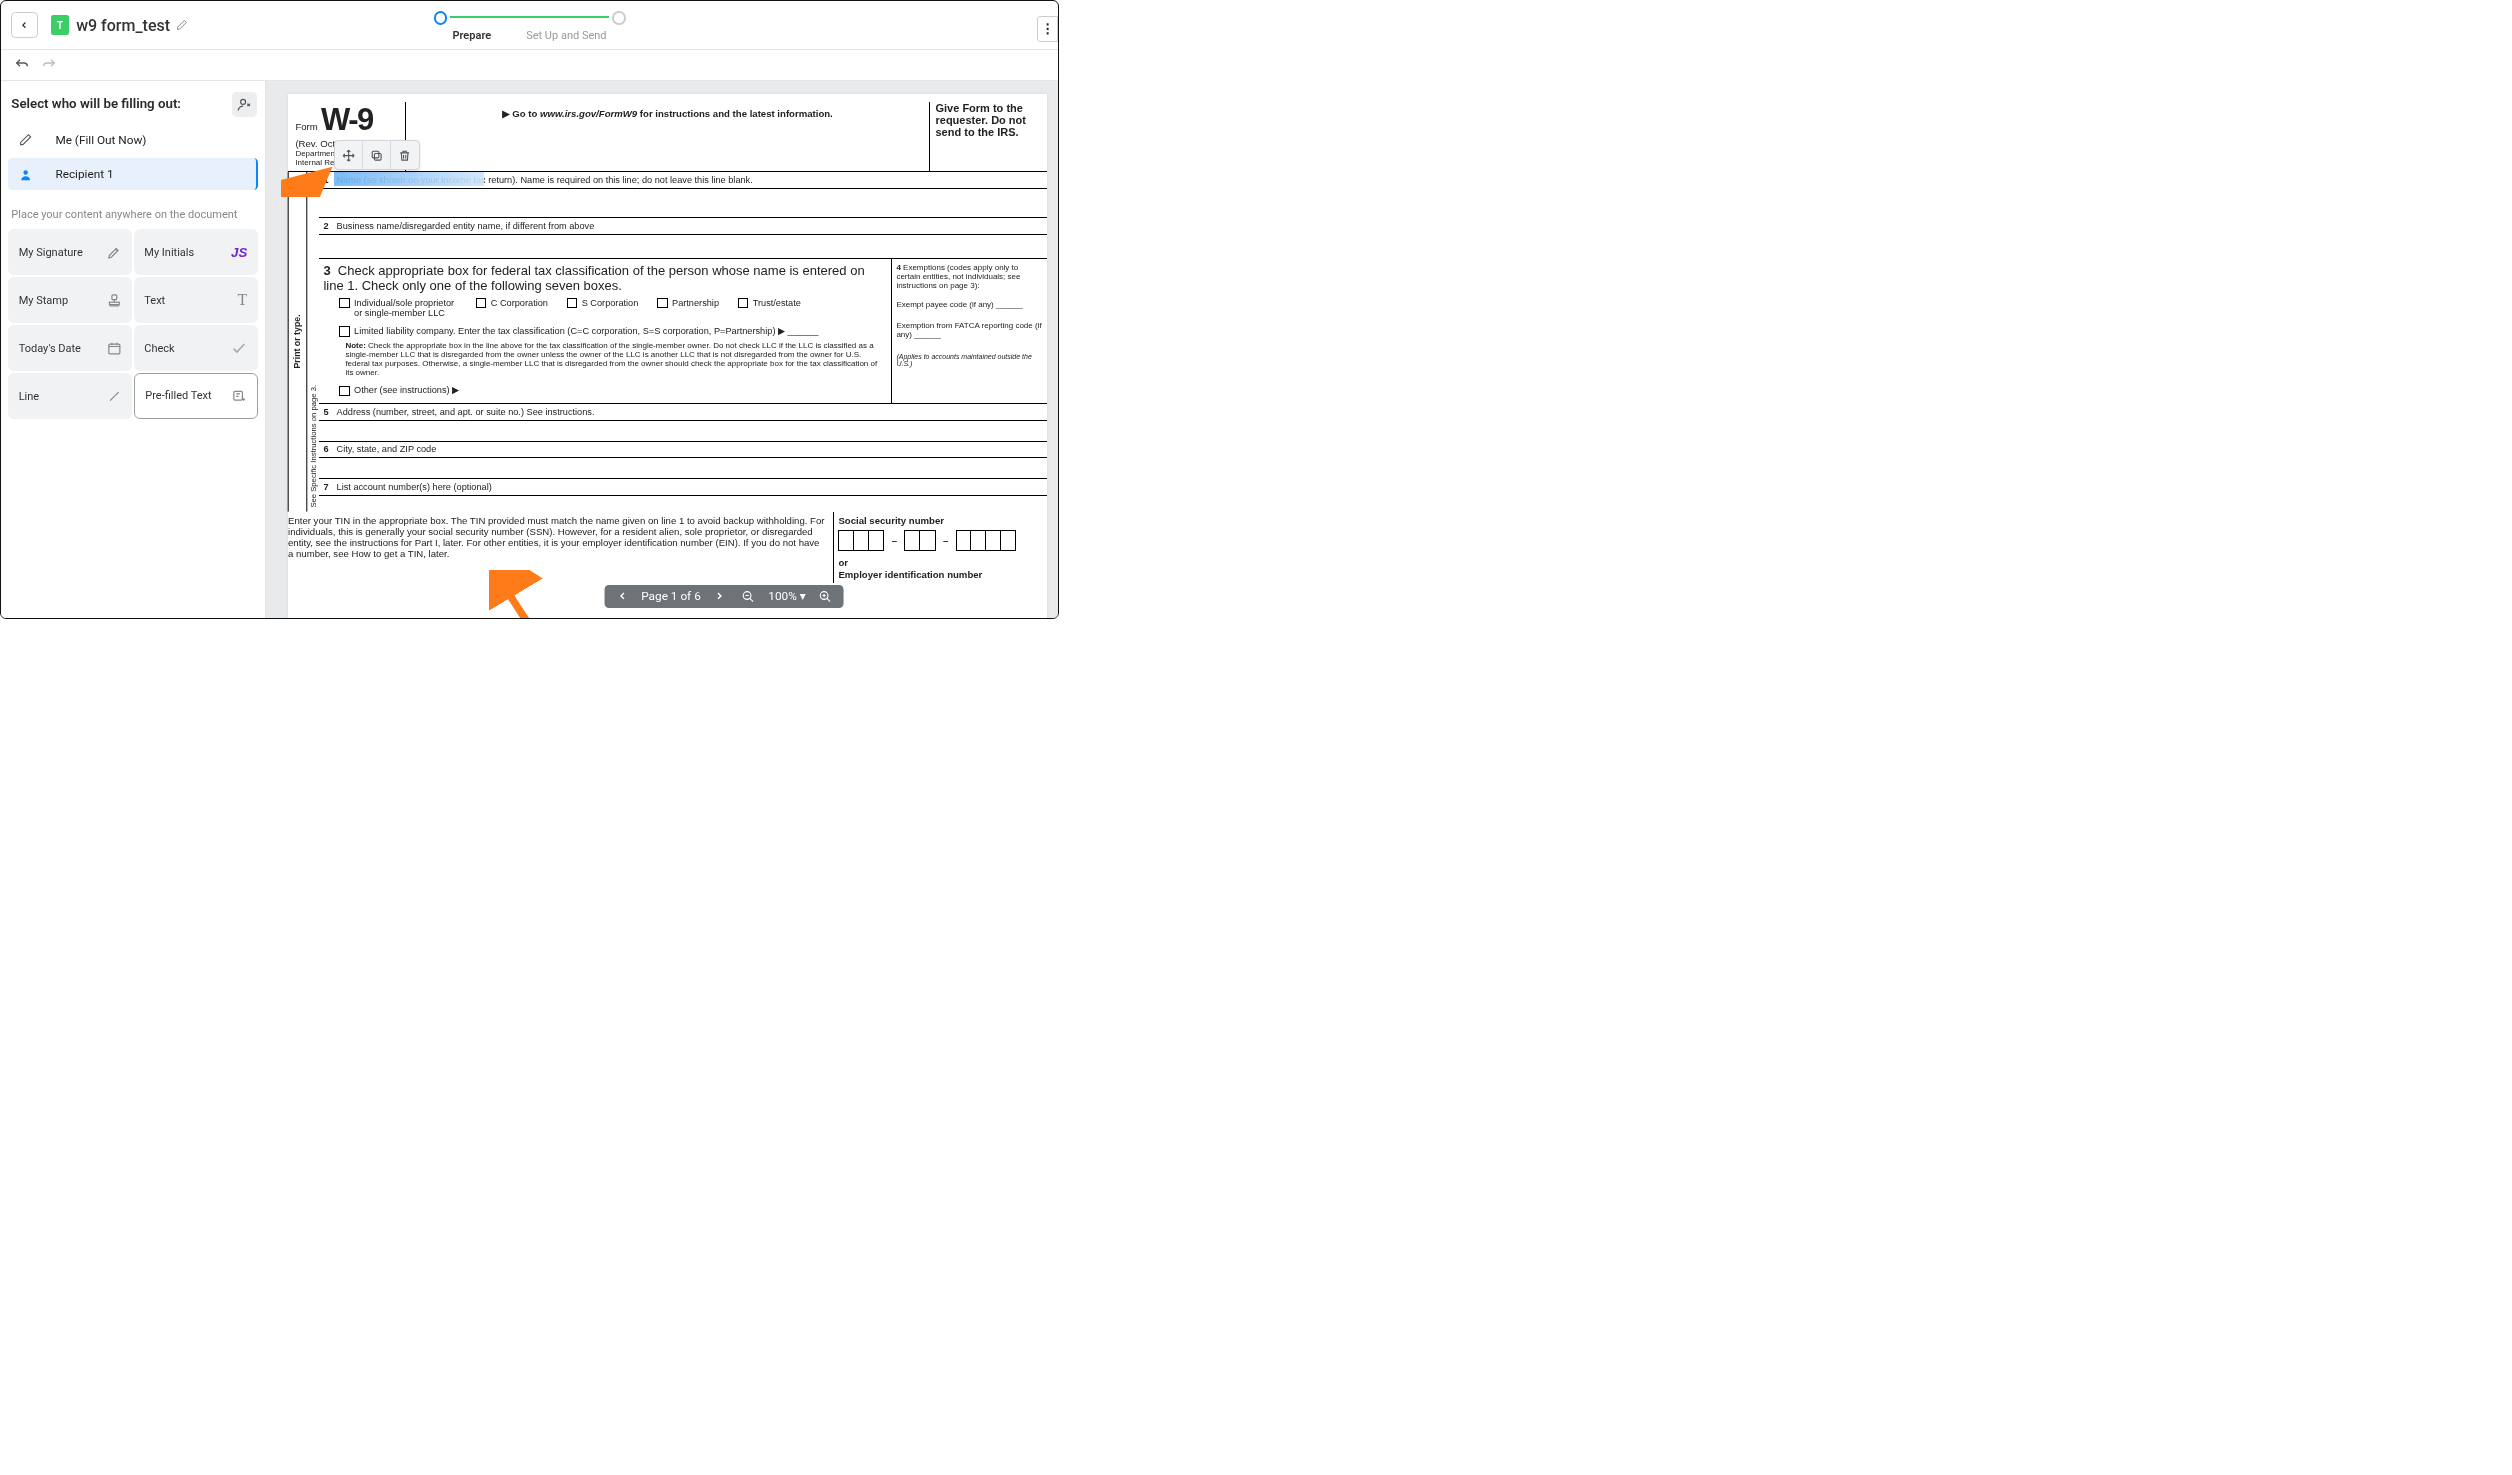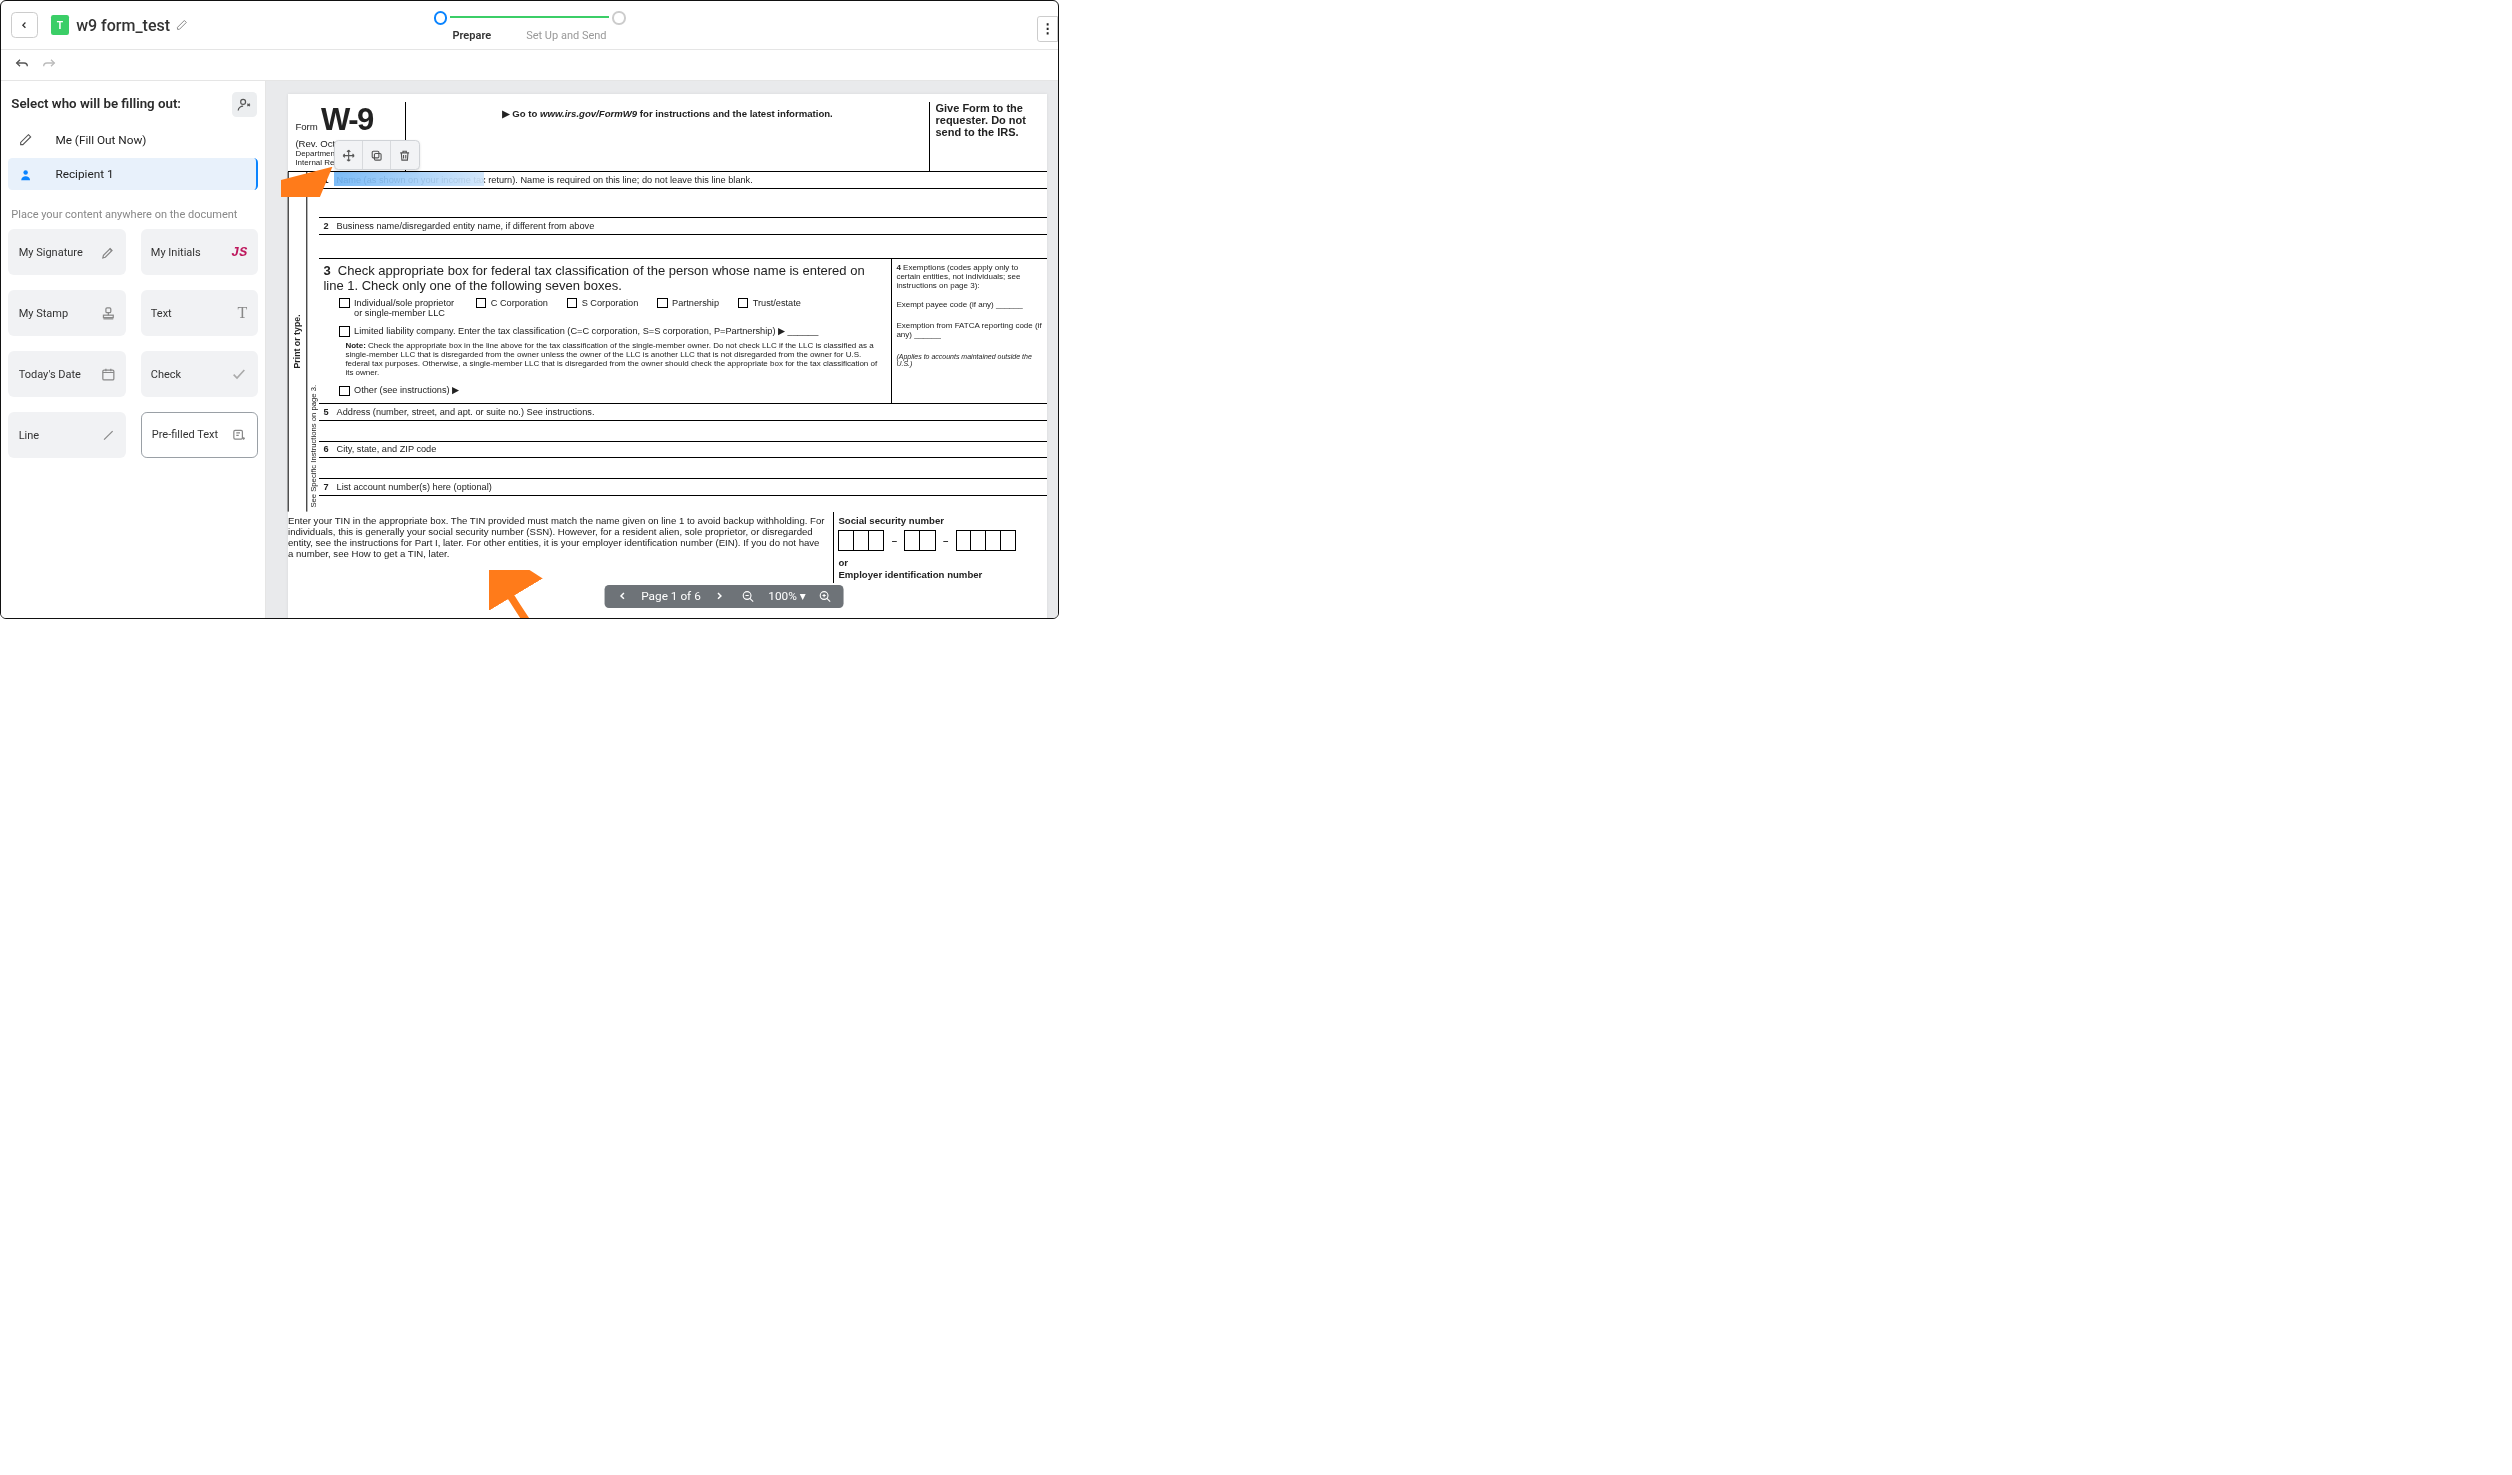--- a/index.html
+++ b/index.html
@@ -24,21 +24,21 @@
 .redo-icon { color:#bbb;}
 .main { flex:1; display:flex; overflow:hidden;}
 .sidebar { width:265px; border-right:0.7px solid #e5e5e5; padding:8.8px 7.4px; background:#fff; overflow:auto;}
 .sb-heading { font-size:13.3px; font-weight:600; color:#2a2a2a; padding:5.9px 2.9px 10.3px;}
 .person-toggle { position:absolute; left:231px; top:91px; width:25px; height:25px; background:#eceef0; border-radius:4.4px; display:flex; align-items:center; justify-content:center; color:#555;}
 .filler-option { display:flex; align-items:center; gap:22px; padding:8.8px 10.3px; border-radius:4.4px; margin:2.9px 0; cursor:pointer; font-size:11.8px;}
 .filler-option.active { background:#e8f1fb; border-right:2.9px solid #0a84ff;}
 .filler-option .ico { width:14.7px; color:#0a84ff;}
 .filler-option.me .ico { color:#555;}
 .place-label { font-size:11px; color:#888; padding:14.7px 2.9px 8.8px;}
-.tool-grid { display:grid; grid-template-columns:1fr 1fr; gap:15px;}
+.tool-grid { display:grid; grid-template-columns:1fr 1fr; gap:2px;}
 .tool { background:#f1f2f4; border-radius:5.9px; padding:10.3px 10.3px; display:flex; align-items:center; justify-content:space-between; cursor:pointer; height:46px; font-size:11px; color:#333;}
 .tool.selected { background:#fff; border:1.5px solid #9aa0a6;}
 .tool .t-ico { color:#888; font-size:13.3px;}
 .canvas { flex:1; background:#e9eaec; padding:13.3px 0 0 22px; position:relative; overflow:hidden;}
 .page { background:#fff; width:759px; min-height:531px; box-shadow:0 0 2.9px rgba(0,0,0,0.08); position:relative; font-family: Arial, Helvetica, sans-serif;}
 .form-head { display:flex; border-bottom:1.5px solid #000; padding:7.4px 7.4px 0 7.4px; gap:10.3px;}
 .form-left { width:111px; border-right:1.1px solid #000; padding-bottom:4.4px;}
 .form-left .fw { font-size:9.6px; } 
 .form-left .w9 { font-size:31px; font-weight:800; letter-spacing:-1.5px; margin-top:-2.9px;}
 .form-left .rev { font-size:9.6px;}
@@ -169,21 +169,21 @@
           <span>My Signature</span>
           <span class="t-ico">
             <svg width="14.7" height="14.7" viewBox="0 0 24 24" fill="none" stroke="#888" stroke-width="2">
                 <path d="M3 21l4-1 11-11-3-3L4 17l-1 4z"></path>
                 <path d="M14 6l3 3"></path>
               </svg>
           </span>
         </div>
         <div class="tool">
           <span>My Initials</span>
-          <span class="t-ico" style="font-family:Liberation Mono, monospace;font-style:italic;font-weight:600;color:#be185d">JS</span>
+          <span class="t-ico" style="font-family:Liberation Sans, sans-serif;font-style:italic;font-weight:600;color:#6d28d9">JS</span>
         </div>
         <div class="tool">
           <span>My Stamp</span>
           <span class="t-ico">
             <svg width="14.7" height="14.7" viewBox="0 0 24 24" fill="none" stroke="#888" stroke-width="2">
                 <rect x="8" y="3" width="8" height="8" rx="2"></rect>
                 <path d="M12 11v4"></path>
                 <rect x="4" y="15" width="16" height="4"></rect>
                 <path d="M4 21h16"></path>
               </svg>

